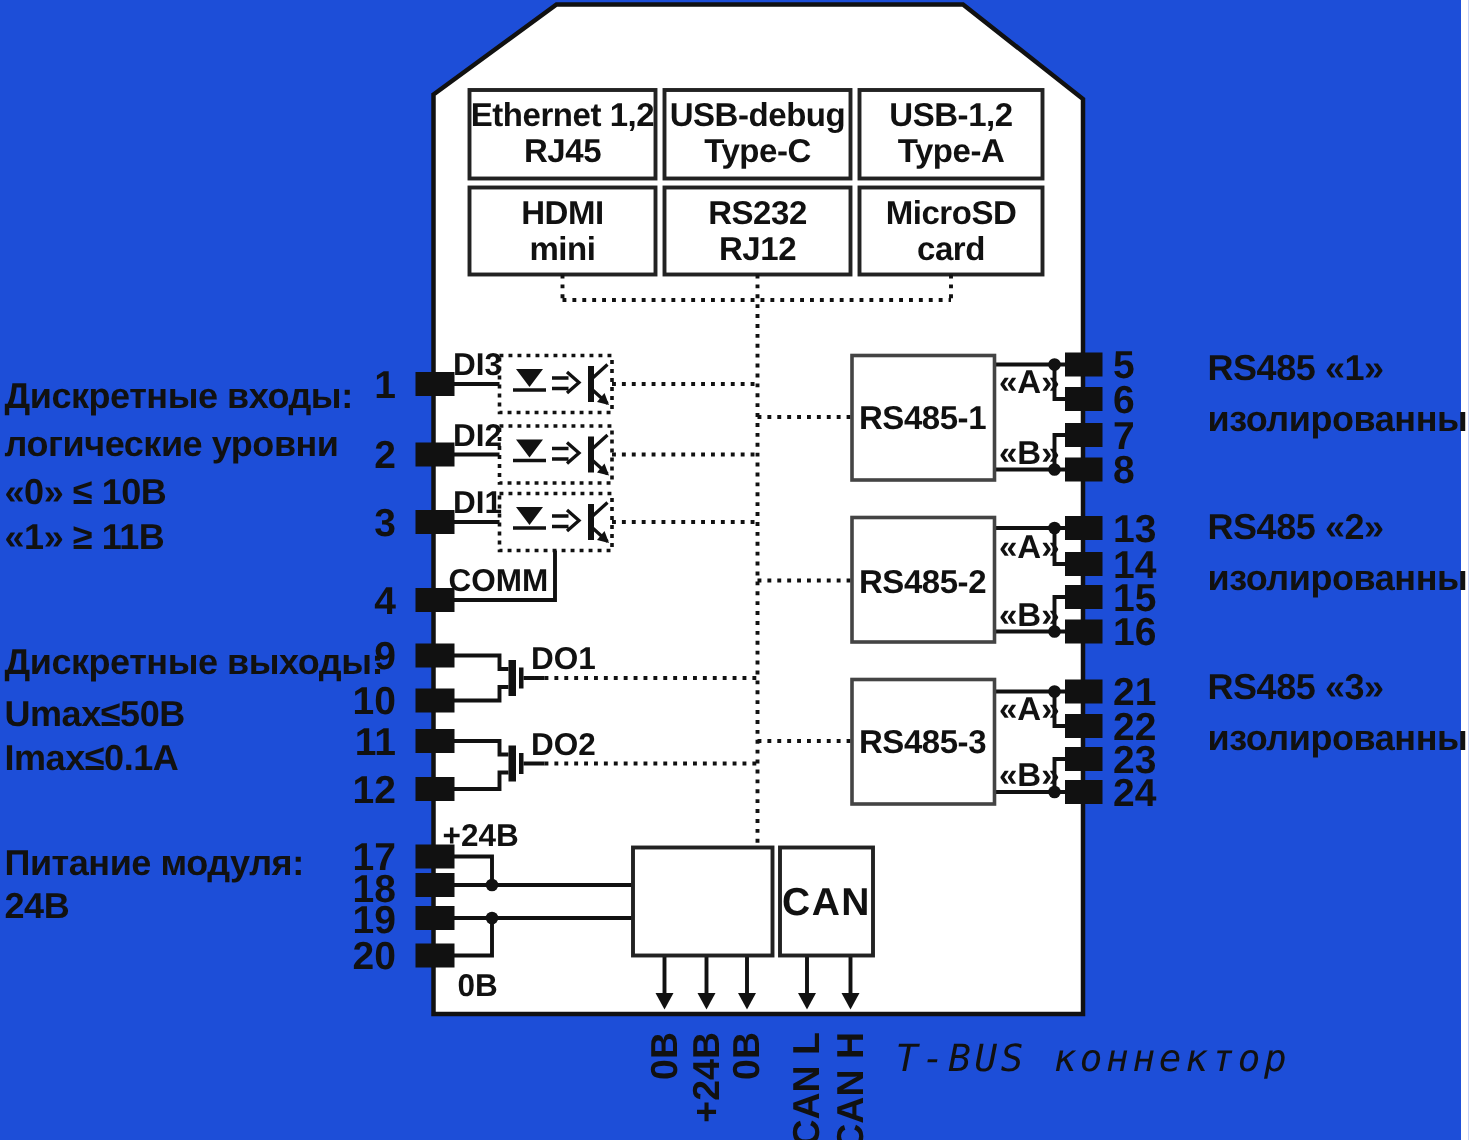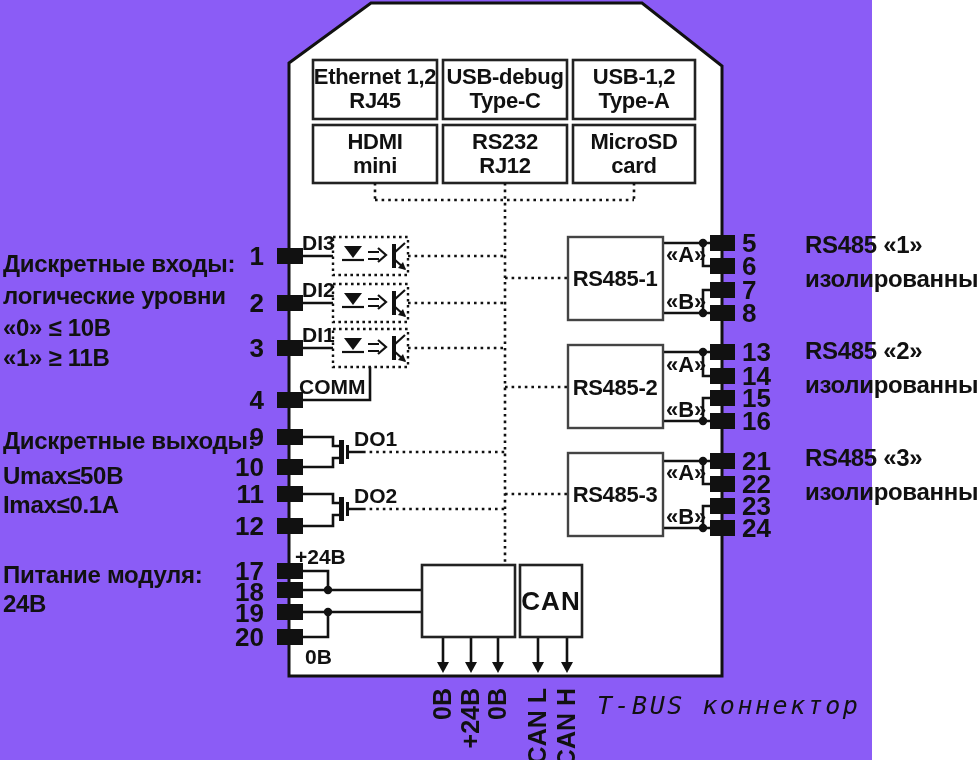--- a/index.html
+++ b/index.html
@@ -1,16 +1,16 @@
 <!DOCTYPE html>
 <html><head>
 <meta charset="utf-8">
 <style>
   html,body{margin:0;padding:0;background:#ffffff;}
-  .stage{width:872px;height:760px;position:relative;background:#8b5cf6;}
+  .stage{width:974px;height:760px;position:relative;background:#1d4ed8;}
   svg text{font-family:"Liberation Sans",sans-serif;fill:#111;}
   .t-note{font-size:24px;font-weight:bold;letter-spacing:-0.3px;}
   .t-pin{font-size:26px;font-weight:bold;}
   .t-box{font-size:22px;font-weight:bold;letter-spacing:-0.3px;}
   .t-sig{font-size:21px;font-weight:bold;}
   .t-ab{font-size:22px;font-weight:bold;}
   .t-can{font-size:26px;font-weight:bold;letter-spacing:1px;}
   .t-vert{font-size:25px;font-weight:bold;}
   .t-tbus{font-family:"DejaVu Sans Mono",monospace;font-size:25px;font-style:oblique;letter-spacing:2.5px;}
   .outline{fill:#fff;stroke:#111;stroke-width:3;}

